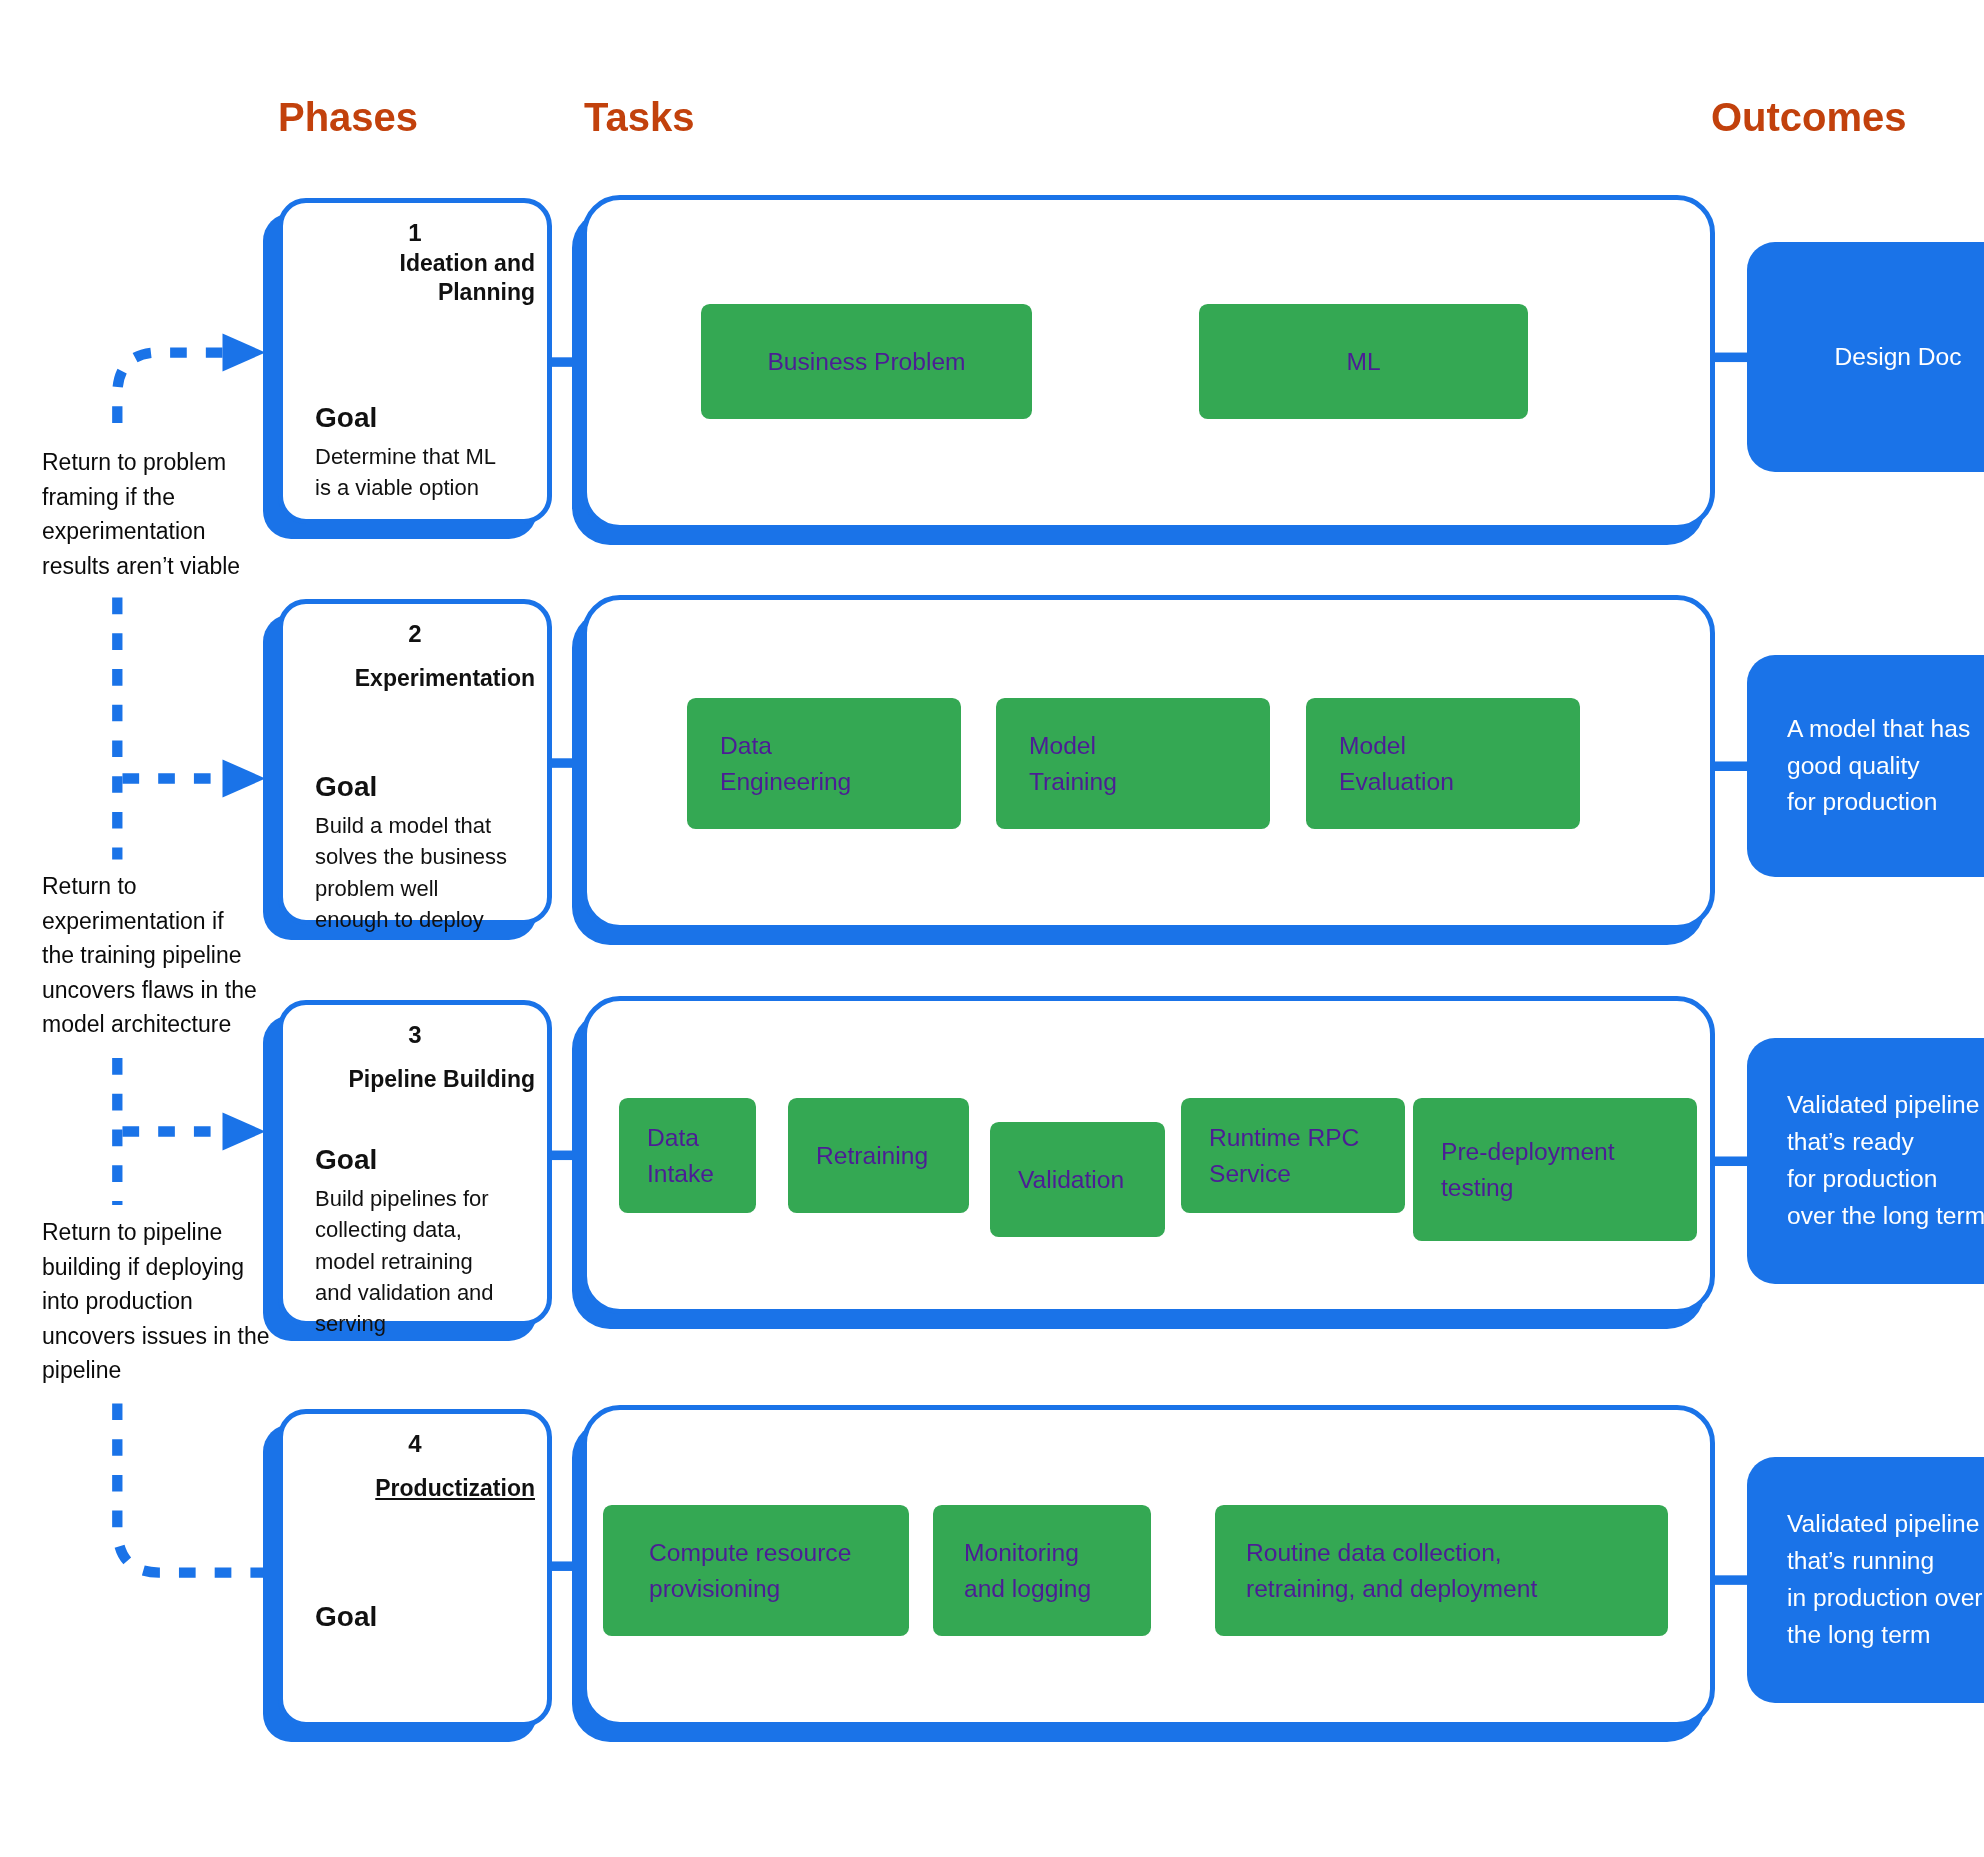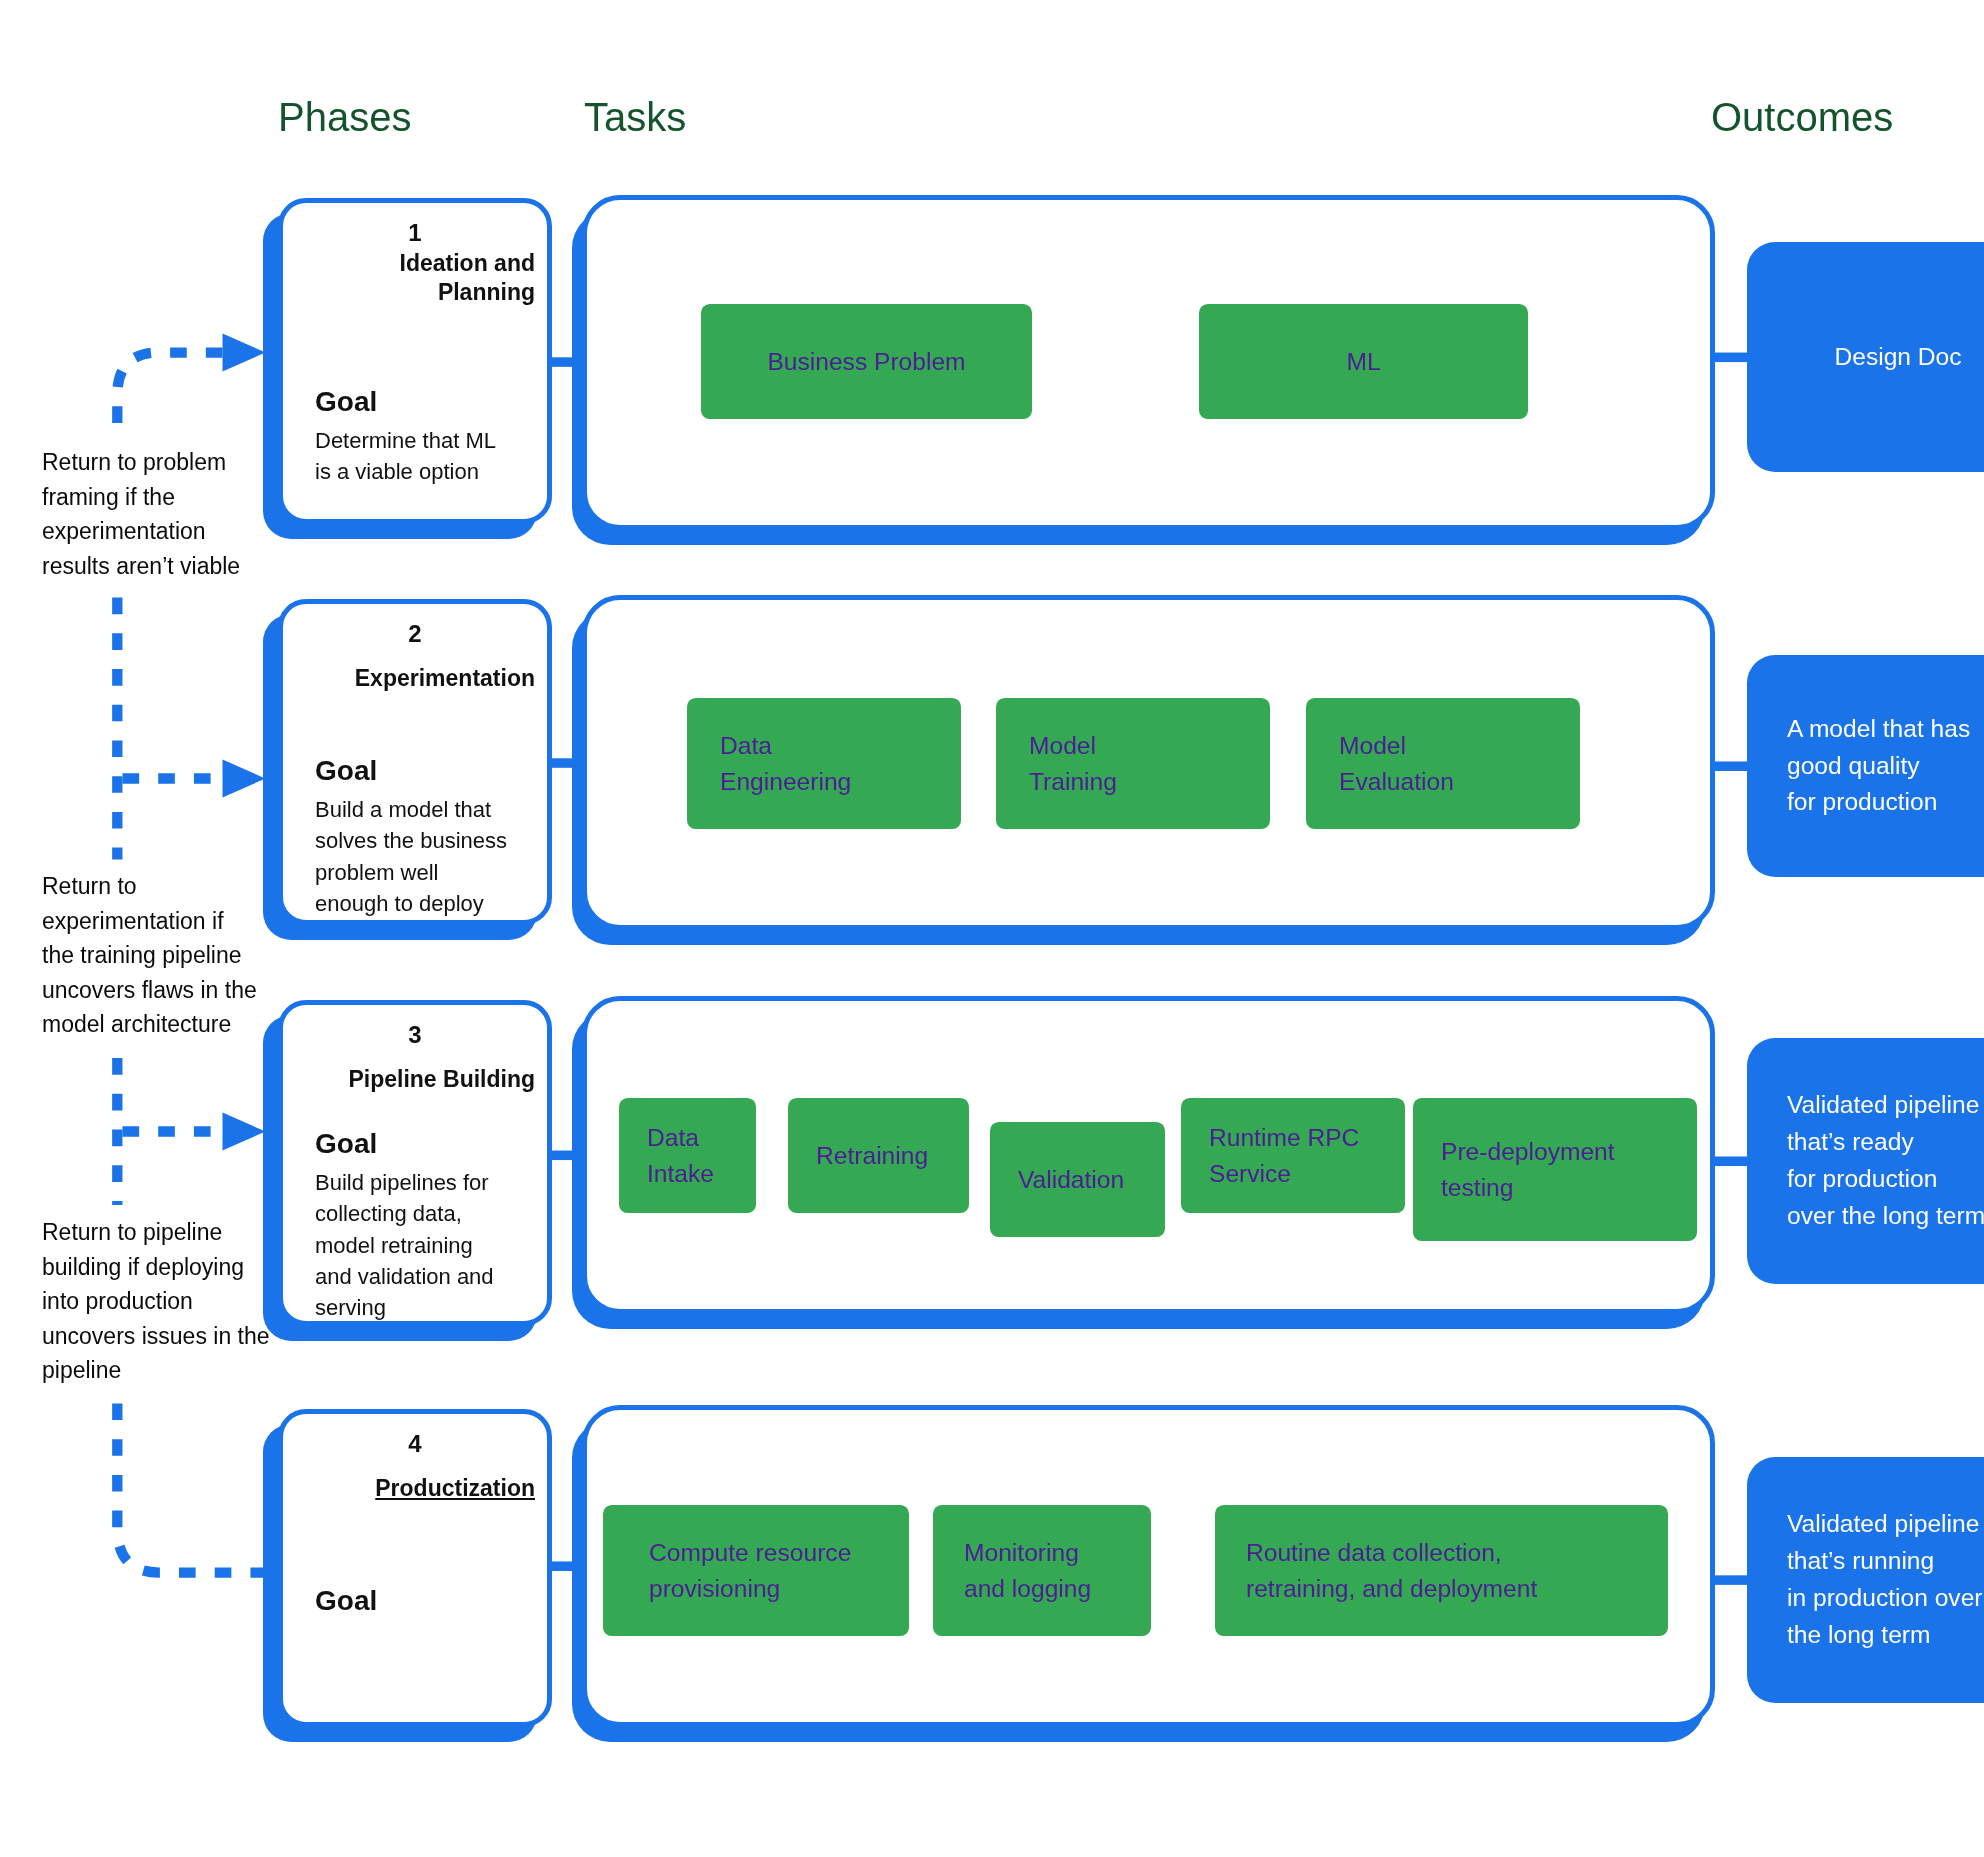--- a/index.html
+++ b/index.html
@@ -1,28 +1,28 @@
 <!DOCTYPE html>
 <html style="font-size:6.4px"><head>
 <meta charset="utf-8">
 <style>
   html,body{margin:0;padding:0;background:#ffffff;}
   body{width:2253px;height:1858px;position:relative;overflow:hidden;
        font-family:"Liberation Sans",sans-serif;color:#111111;}
   .abs{position:absolute;}
-  .hdr{font-size:40px;font-weight:400;color:#14532d;white-space:nowrap;}
+  .hdr{font-size:40px;font-weight:700;color:#c2410c;white-space:nowrap;}
   .phase-box{position:absolute;left:278px;width:274px;background:#fff;
              border:5.6px solid #1A73E8;border-radius:28px;
              box-shadow:-15px 15px 0 0 #1A73E8;box-sizing:border-box;}
   .phase-num{position:absolute;top:16px;left:0;width:100%;text-align:center;
              font-size:24px;font-weight:700;}
   .phase-title{position:absolute;left:8px;right:12px;text-align:right;
                font-size:23px;font-weight:700;line-height:1.25;white-space:pre-line;}
   .goal{position:absolute;left:32px;right:14px;}
-  .goal-label{font-size:28px;font-weight:700;margin-bottom:7.1px;}
+  .goal-label{font-size:28px;font-weight:700;margin-bottom:7.1px;margin-top:16px;}
   .goal-text{font-size:22px;line-height:1.42;white-space:pre-line;}
   .tasks-box{position:absolute;left:582px;width:1133px;background:#fff;
              border:5.6px solid #1A73E8;border-radius:38px;
              box-shadow:-10px 15px 0 0 #1A73E8;box-sizing:border-box;}
   .gtask{position:absolute;background:#34A853;border-radius:8.7px;color:#4c1d95;
          display:flex;align-items:center;font-size:24.6px;line-height:1.45;
          white-space:pre-line;box-sizing:border-box;}
   .gtask.center{justify-content:center;text-align:center;}
   .gtask.left{padding-left:33px;}
   .outcome{position:absolute;background:#1A73E8;color:#fff;border-radius:28px;

